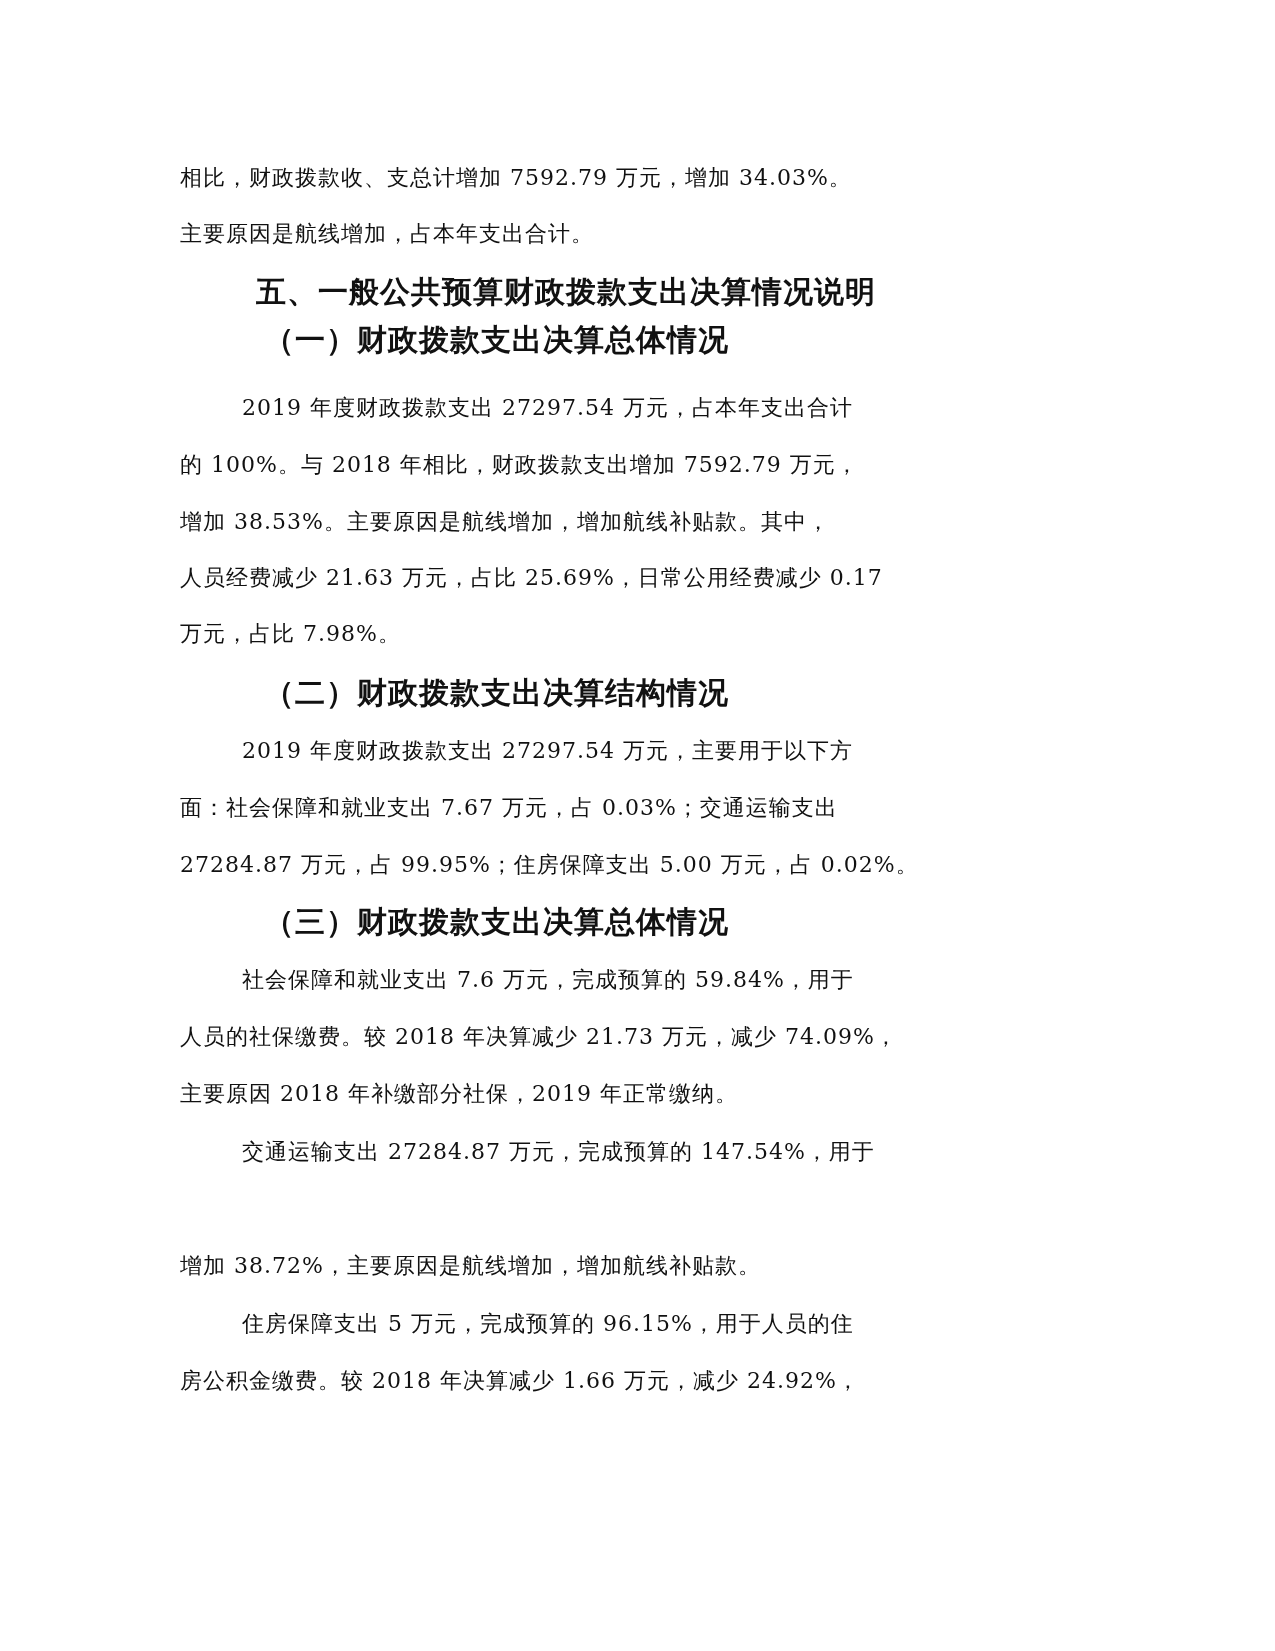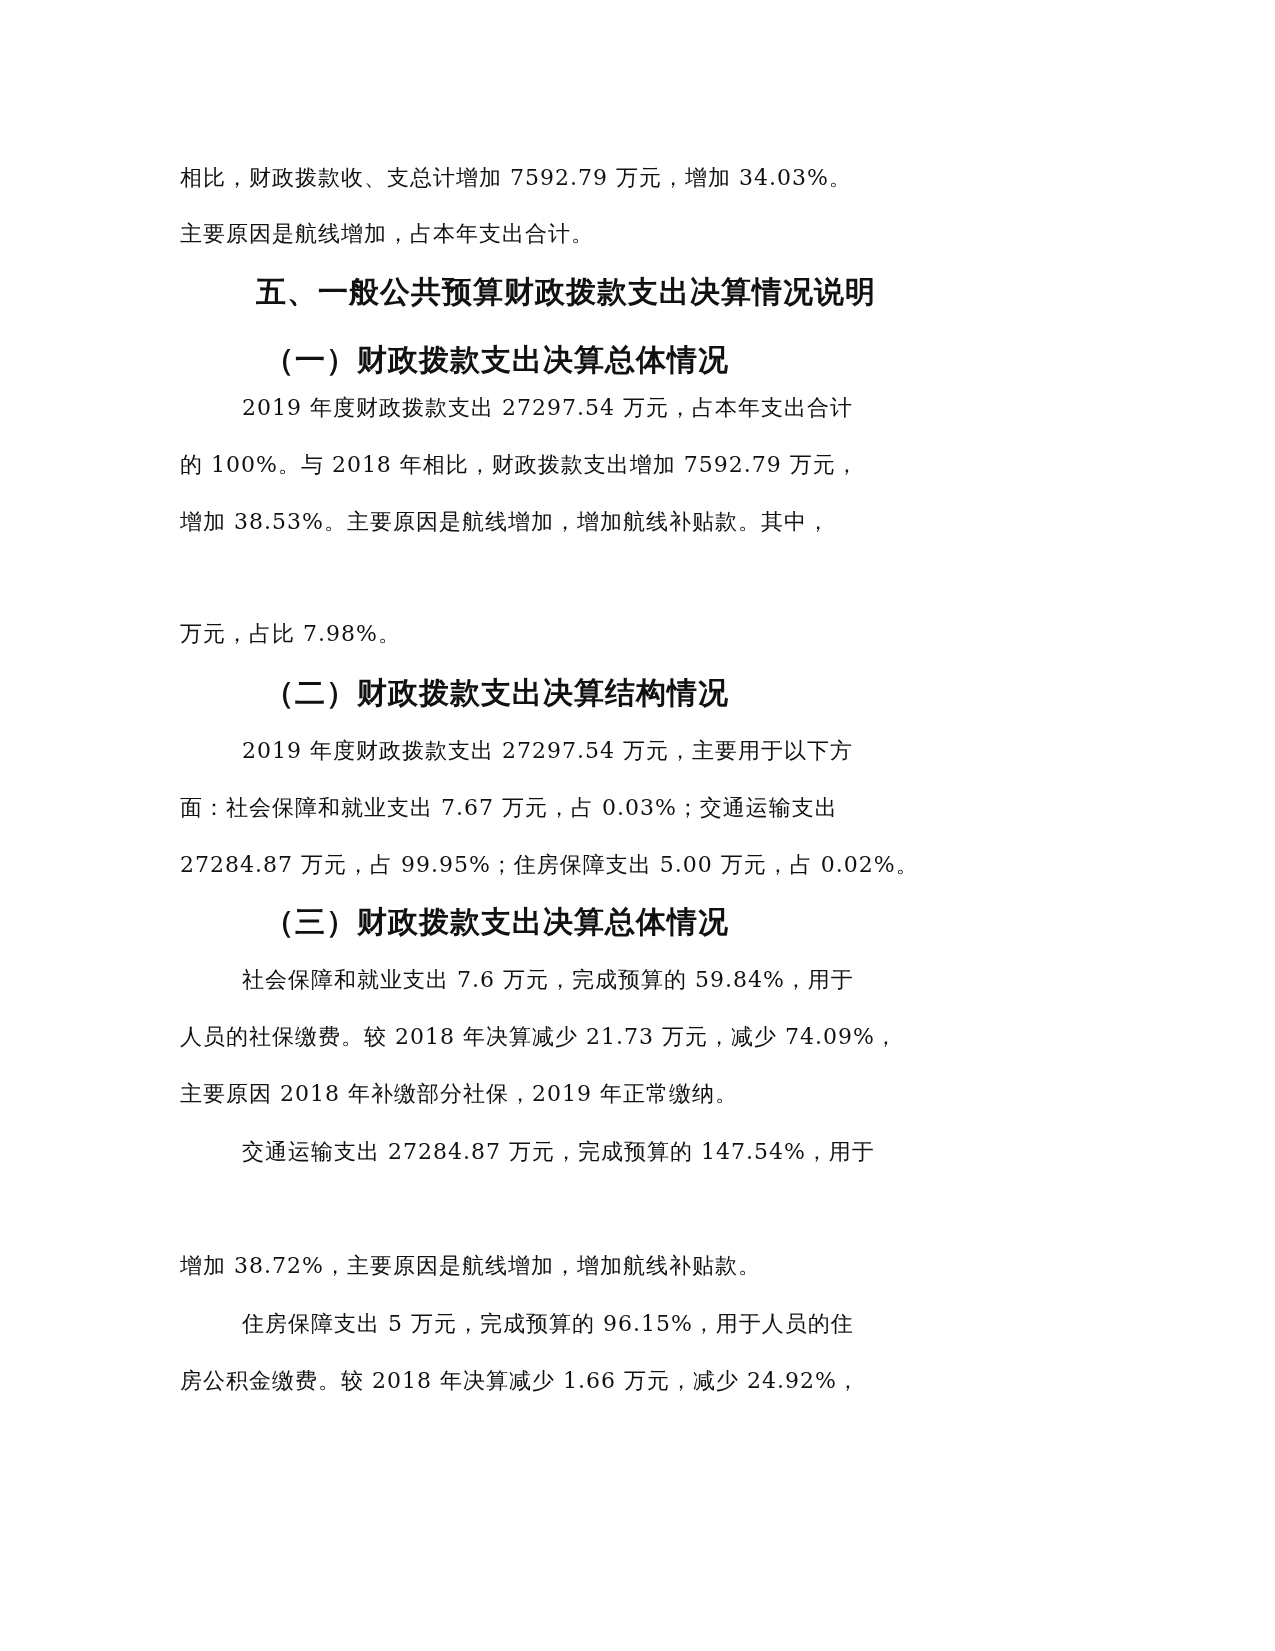--- a/index.html
+++ b/index.html
@@ -12,24 +12,25 @@
   .h1 { left: 242px; }
   .h2 { left: 250px; }
 </style>
 </head>
 <body>
 
 <div class="page">
   <div class="line" style="top:158px">相比，财政拨款收、支总计增加 7592.79 万元，增加 34.03%。</div>
   <div class="line" style="top:214px">主要原因是航线增加，占本年支出合计。</div>
   <div class="line heading h1" style="top:272px">五、一般公共预算财政拨款支出决算情况说明</div>
-  <div class="line heading h2" style="top:340px">（一）财政拨款支出决算总体情况</div>
+  <div class="line heading h2" style="top:320px">（一）财政拨款支出决算总体情况</div>
   <div class="line indent" style="top:388px">2019 年度财政拨款支出 27297.54 万元，占本年支出合计</div>
   <div class="line" style="top:445px">的 100%。与 2018 年相比，财政拨款支出增加 7592.79 万元，</div>
   <div class="line" style="top:502px">增加 38.53%。主要原因是航线增加，增加航线补贴款。其中，</div>
+  <div class="line" style="top:558px">人员经费减少 21.63 万元，占比 25.69%，日常公用经费减少 0.17</div>
   <div class="line" style="top:614px">万元，占比 7.98%。</div>
   <div class="line heading h2" style="top:673px">（二）财政拨款支出决算结构情况</div>
   <div class="line indent" style="top:731px">2019 年度财政拨款支出 27297.54 万元，主要用于以下方</div>
   <div class="line" style="top:788px">面：社会保障和就业支出 7.67 万元，占 0.03%；交通运输支出</div>
   <div class="line" style="top:845px">27284.87 万元，占 99.95%；住房保障支出 5.00 万元，占 0.02%。</div>
   <div class="line heading h2" style="top:902px">（三）财政拨款支出决算总体情况</div>
   <div class="line indent" style="top:960px">社会保障和就业支出 7.6 万元，完成预算的 59.84%，用于</div>
   <div class="line" style="top:1017px">人员的社保缴费。较 2018 年决算减少 21.73 万元，减少 74.09%，</div>
   <div class="line" style="top:1074px">主要原因 2018 年补缴部分社保，2019 年正常缴纳。</div>
   <div class="line indent" style="top:1132px">交通运输支出 27284.87 万元，完成预算的 147.54%，用于</div>

